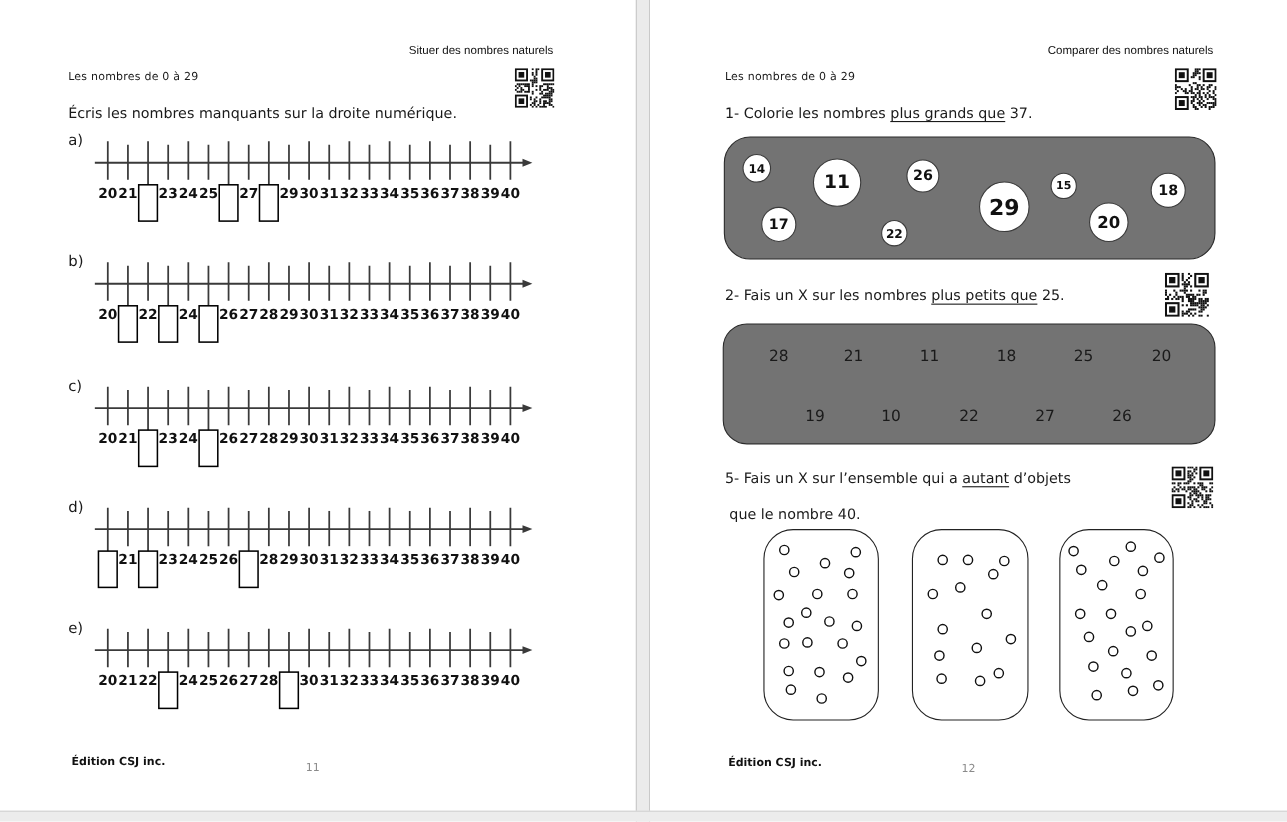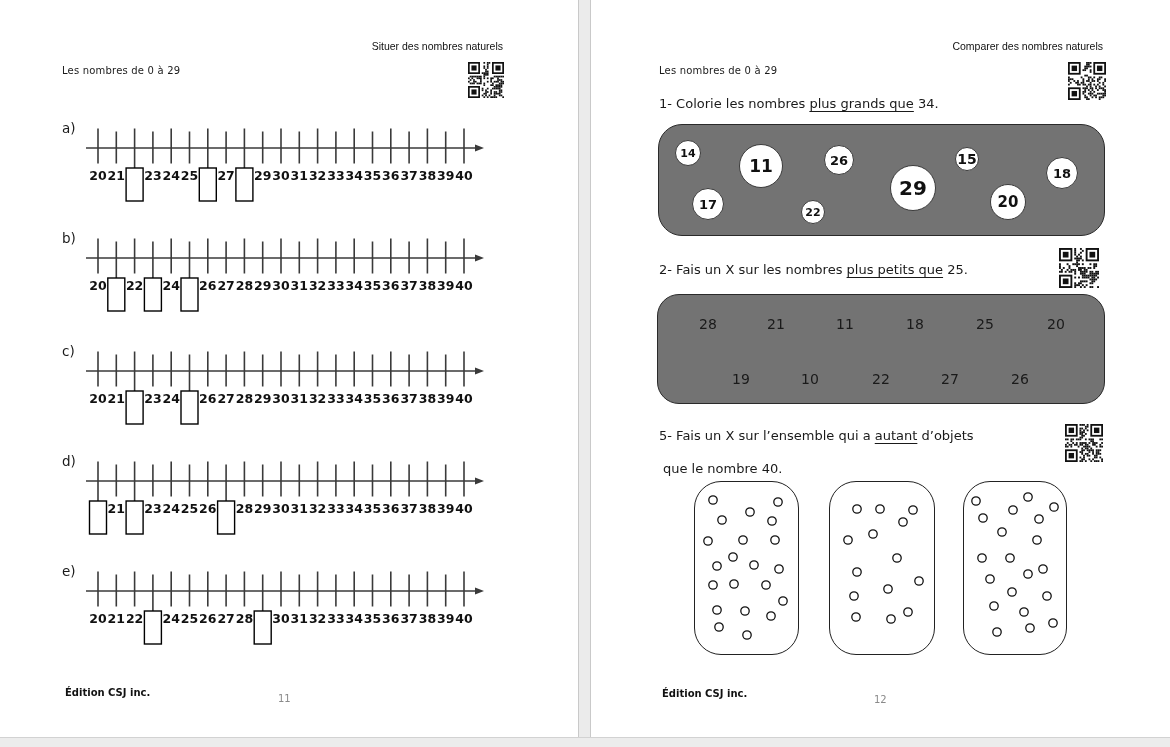--- a/index.html
+++ b/index.html
@@ -181,20 +181,21 @@
           <rect x="2" y="2" width="3" height="3" fill="#111"></rect>
           <rect x="14" y="0" width="7" height="7" fill="#111"></rect>
           <rect x="15" y="1" width="5" height="5" fill="#fff"></rect>
           <rect x="16" y="2" width="3" height="3" fill="#111"></rect>
           <rect x="0" y="14" width="7" height="7" fill="#111"></rect>
           <rect x="1" y="15" width="5" height="5" fill="#fff"></rect>
           <rect x="2" y="16" width="3" height="3" fill="#111"></rect>
         </svg></div>
 
     <div class="doc-title" style="left:62px; top:65px;">Les nombres de 0 à 29</div>
+    <div class="instruction" style="left:62px; top:96px;">Écris les nombres manquants sur la droite numérique.</div>
 
     <div id="number-lines">
         <div class="nl-row" style="top: 122px;">
           <span class="nl-letter">a)</span>
           <svg class="nl-svg" width="400" height="84" viewBox="0 0 400 84">
             <line x1="0" y1="26" x2="391" y2="26" stroke="#3a3a3a" stroke-width="1.7"></line>
             <polygon points="398,26 389,22.4 389,29.6" fill="#3a3a3a"></polygon>
             <line x1="12" y1="6.5" x2="12" y2="41.5" stroke="#3a3a3a" stroke-width="1.6"></line>
             <text x="12" y="58" text-anchor="middle" fill="#111" font-size="12.5" font-weight="bold" font-family="DejaVu Sans, sans-serif">20</text>
             <line x1="30.3" y1="9.5" x2="30.3" y2="41.5" stroke="#3a3a3a" stroke-width="1.6"></line>
@@ -564,26 +565,26 @@
           <rect x="14" y="0" width="7" height="7" fill="#111"></rect>
           <rect x="15" y="1" width="5" height="5" fill="#fff"></rect>
           <rect x="16" y="2" width="3" height="3" fill="#111"></rect>
           <rect x="0" y="14" width="7" height="7" fill="#111"></rect>
           <rect x="1" y="15" width="5" height="5" fill="#fff"></rect>
           <rect x="2" y="16" width="3" height="3" fill="#111"></rect>
         </svg></div>
 
     <div class="doc-title" style="left:68px; top:65px;">Les nombres de 0 à 29</div>
 
-    <div class="instruction" style="left:68px; top:96px;"><span>1- Colorie les nombres </span><span class="uline">plus grands que</span><span> 34.</span></div>
+    <div class="instruction" style="left:68px; top:96px;"><span>1- Colorie les nombres </span><span class="uline">plus grands que</span><span> 37.</span></div>
     <div class="rounded-box q1-box" id="q1-box">
         <div class="num-circle" style="left: 16px; top: 15px; width: 26px; height: 26px; border: 1.15px solid rgb(59, 59, 59); font-size: 11px;">14</div>
         <div class="num-circle" style="left: 80px; top: 19px; width: 44px; height: 44px; border: 1.6px solid rgb(59, 59, 59); font-size: 17px;">11</div>
         <div class="num-circle" style="left: 165px; top: 20px; width: 30px; height: 30px; border: 1.15px solid rgb(59, 59, 59); font-size: 13px;">26</div>
-        <div class="num-circle" style="left: 296px; top: 22px; width: 24px; height: 24px; border: 1.15px solid rgb(59, 59, 59); font-size: 14px;">15</div>
+        <div class="num-circle" style="left: 296px; top: 32px; width: 24px; height: 24px; border: 1.15px solid rgb(59, 59, 59); font-size: 10px;">15</div>
         <div class="num-circle" style="left: 387px; top: 32px; width: 32px; height: 32px; border: 1.15px solid rgb(59, 59, 59); font-size: 13px;">18</div>
         <div class="num-circle" style="left: 231px; top: 40px; width: 46px; height: 46px; border: 1.6px solid rgb(59, 59, 59); font-size: 20px;">29</div>
         <div class="num-circle" style="left: 33px; top: 63px; width: 32px; height: 32px; border: 1.15px solid rgb(59, 59, 59); font-size: 13px;">17</div>
         <div class="num-circle" style="left: 142px; top: 75px; width: 24px; height: 24px; border: 1.15px solid rgb(59, 59, 59); font-size: 11px;">22</div>
         <div class="num-circle" style="left: 331px; top: 59px; width: 36px; height: 36px; border: 1.15px solid rgb(59, 59, 59); font-size: 15px;">20</div>
       </div>
 
     <div class="instruction" style="left:68px; top:262px;"><span>2- Fais un X sur les nombres </span><span class="uline">plus petits que</span><span> 25.</span></div>
     <div class="qr" style="left:468px; top:248px;"><svg width="40" height="40" viewBox="0 0 21 21">
           <rect width="21" height="21" fill="#fff"></rect>

